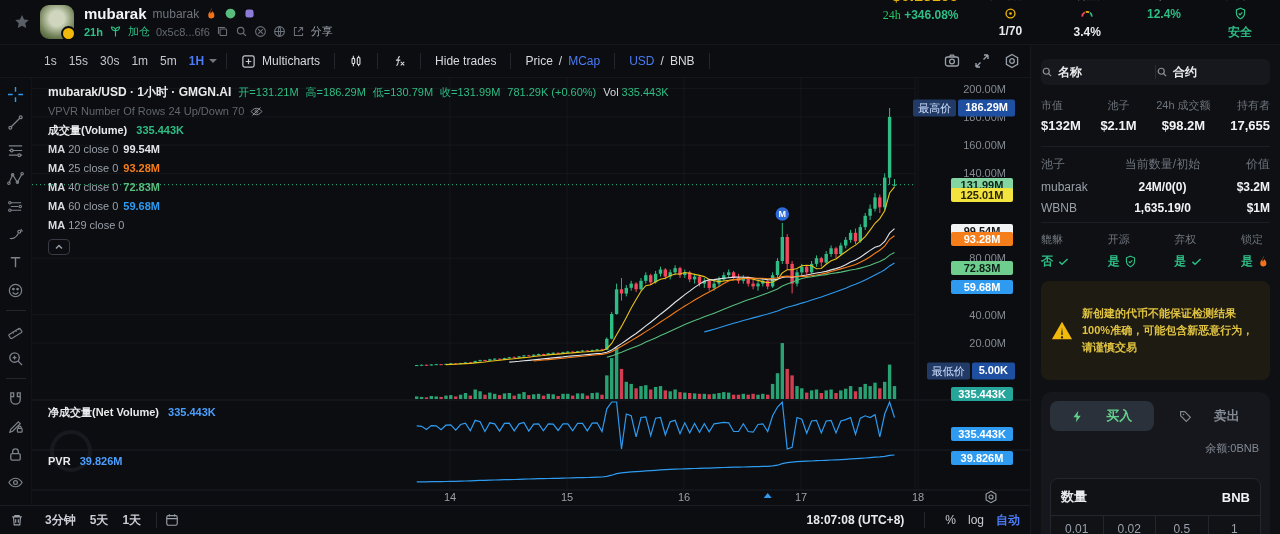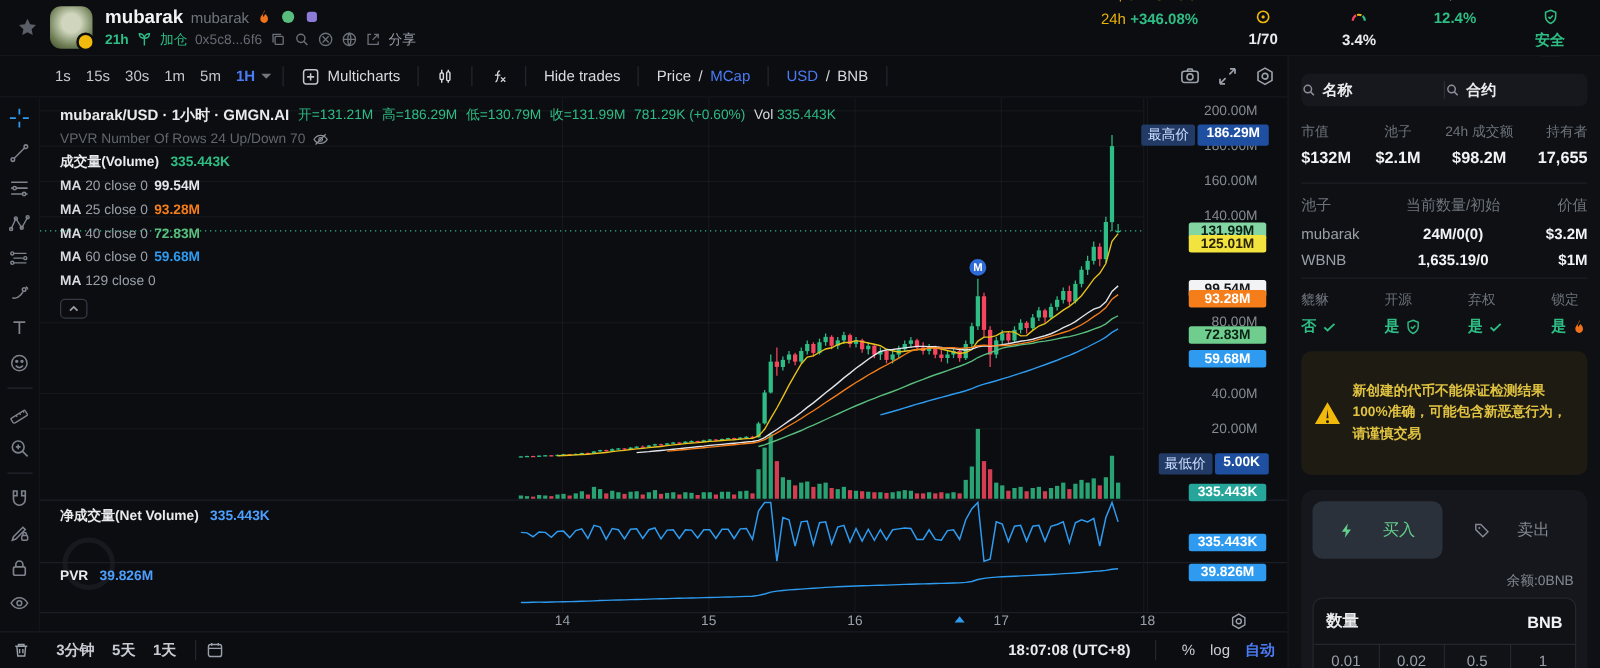--- a/index.html
+++ b/index.html
@@ -23,21 +23,21 @@
   .tk-row2 { display:flex; align-items:center; gap:6px; font-size:11px; }
   .age { color:#2ebd85; font-weight:bold; }
   .pos { color:#2ebd85; }
   .addr { color:#656a73; }
   .mini-ic { width:13px; height:13px; color:#6b7079; }
   .share-lbl { color:#9aa0aa; }
   #hdr-right { margin-left:auto; display:flex; align-items:flex-start; gap:26px; }
   .price-col { text-align:right; }
   .price-main { color:#eab308; font-size:16px; font-weight:bold; line-height:18px; }
   .price-sub { font-size:12px; margin-top:3px; }
-  .chg-lbl { color:#eab308; }
+  .chg-lbl { color:#22c55e;font-family:Liberation Serif, serif; }
   .chg-val { color:#2ebd85; font-weight:bold; }
   .stat-col { text-align:center; min-width:52px; }
   .stat-lbl { color:#70757e; font-size:11px; line-height:16px; }
   .stat-val { font-size:12px; font-weight:bold; margin-top:4px; display:flex; align-items:center; justify-content:center; gap:4px;flex-direction:column; }
   .chip44 { background:#2c3a33; color:#9fd7b4; font-size:10px; padding:1px 4px; border-radius:4px; font-weight:bold; }
 
   
   #cbar { position:absolute; left:0; top:45px; width:1030px; height:33px; display:flex;
     align-items:center; padding:0 10px; border-bottom:1px solid #15171c; font-size:12px; color:#ced0d6; }
   .tf { padding:3px 6px; color:#c4c7ce; cursor:pointer; }
@@ -125,25 +125,25 @@
   .slab { color:#6e747d; font-size:11px; }
   .sval { margin-top:6px; display:flex; align-items:center; gap:4px; color:#2ebd85; font-weight:bold; }
   .sval .ic { width:13px; height:13px; }
   .ic.fire { color:#f2721c; }
   #warn { margin-top:11px; background:rgba(240,185,11,.07); border-radius:8px; padding:24px 10px;
     display:flex; gap:9px; align-items:center; }
   #warn .ic { width:22px; height:22px; color:#f0b90b; flex:none; }
   #warn p { color:#e0c341; font-size:11px; line-height:1.55; font-weight:bold; }
   #trade { margin-top:12px; background:#15171c; border-radius:10px; padding:9px; }
   #ttabs { display:flex; gap:4px; }
-  .ttab { flex:1; height:46px; border-radius:8px; display:flex; align-items:center; justify-content:center;
-    gap:22px; color:#848a93; font-weight:normal; cursor:pointer; font-size:13px; }
+  .ttab { flex:1; height:30px; border-radius:8px; display:flex; align-items:center; justify-content:center;
+    gap:22px; color:#848a93; font-weight:bold; cursor:pointer; font-size:13px; }
   .ttab.active { background:#2b313a; color:#63d08d; }
   .ttab .ic { width:13px; height:13px; }
-  #bal { text-align:right; color:#848a93; font-size:11px; margin:10px 2px 6px; }
+  #bal { text-align:right; color:#848a93; font-size:11px; margin:10px 2px 22px; }
   #amt { border:1px solid #23262c; border-radius:8px; overflow:hidden; background:#101216; }
   #amt-top { display:flex; align-items:center; justify-content:space-between; padding:9px 10px; }
   #amt-top .lab { font-weight:bold; color:#e9eaec; font-size:13px; }
   #amt-top .unit { font-weight:bold; color:#f2f3f5; font-size:13px; }
   #quick { display:flex; border-top:1px solid #23262c; }
   .qbtn { flex:1; text-align:center; padding:6px 0; color:#9aa0aa; font-size:12px; cursor:pointer; border-left:1px solid #23262c; }
   .qbtn:first-child { border-left:none; }
 </style>
 </head>
 <body>

